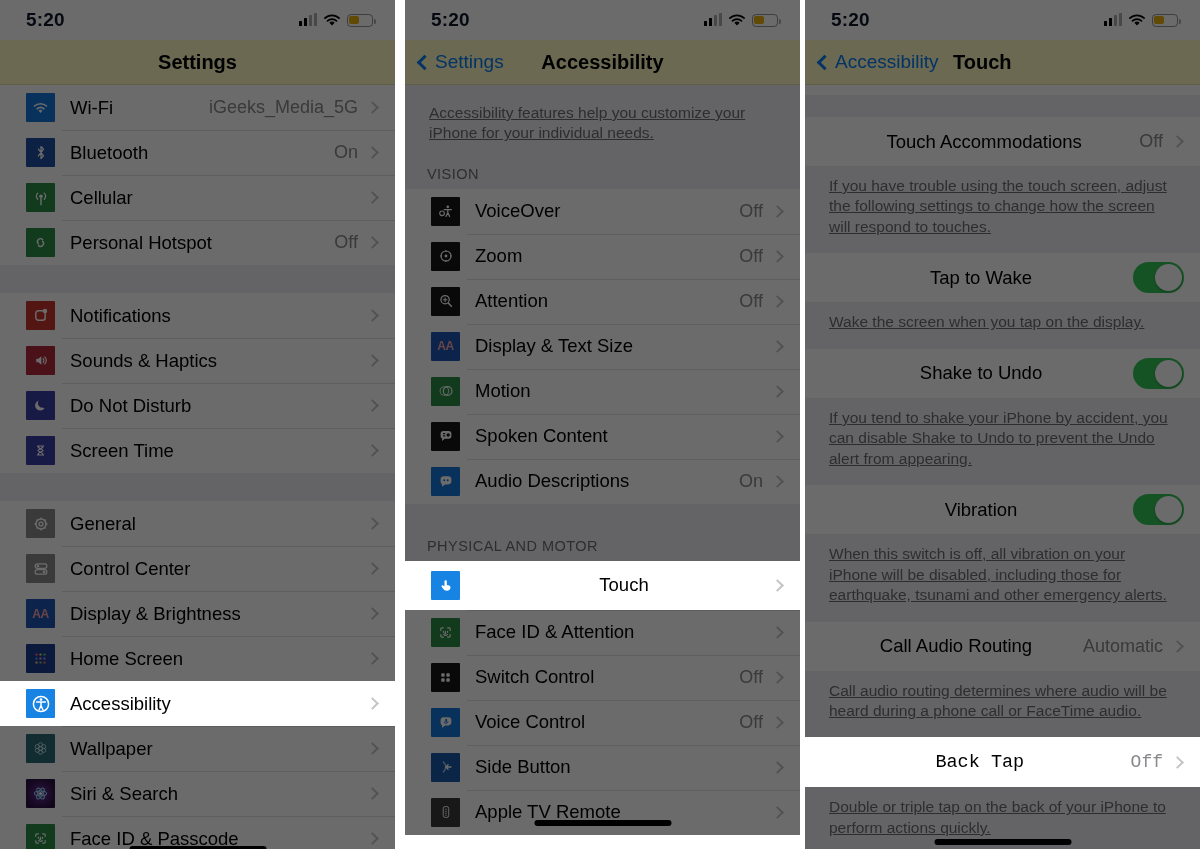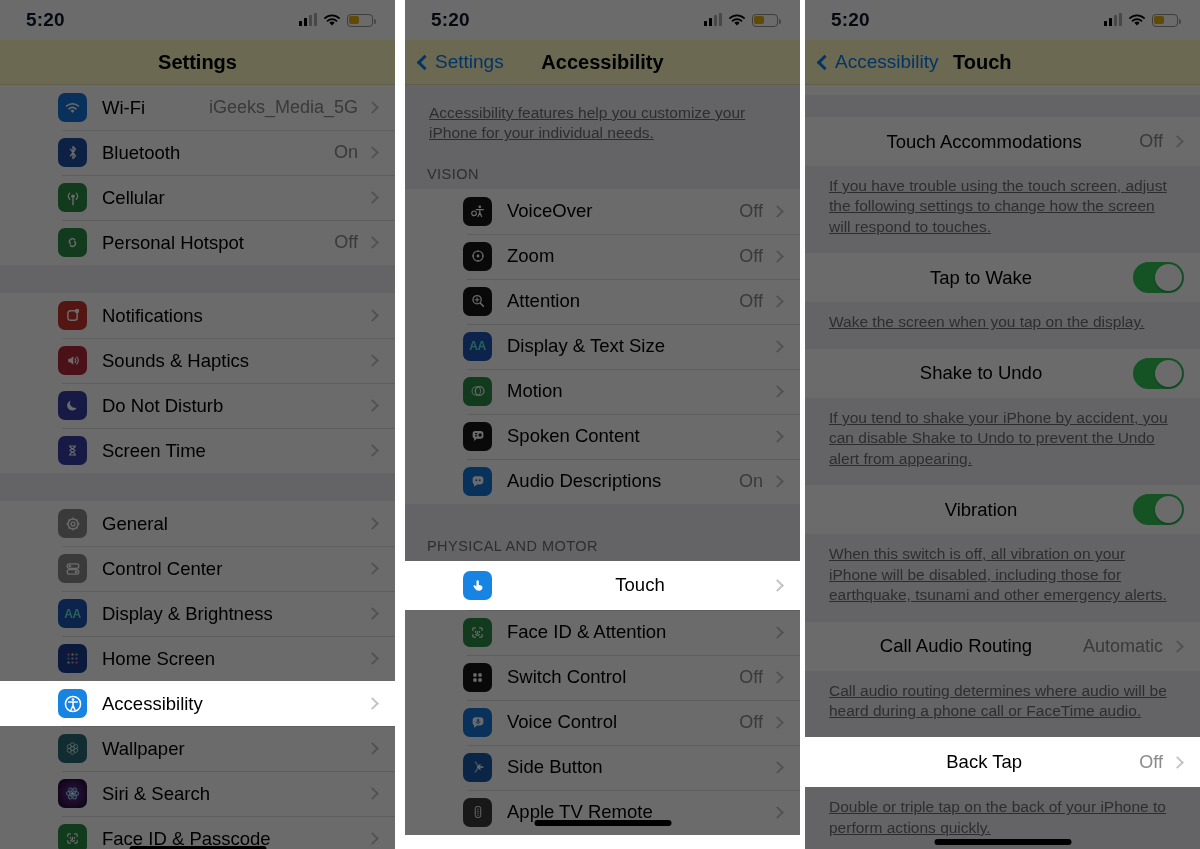--- a/index.html
+++ b/index.html
@@ -139,43 +139,42 @@
     text-decoration: underline;
   }
   .blurb.tight { padding: 10px 24px 16px 24px; }
 
   .row {
     position: relative;
     display: flex;
     align-items: center;
     background: #ffffff;
     height: 45px;
-    padding-left: 18px;
+    padding-left: 26px;
     padding-right: 16px;
   }
   .row.tall { height: 49px; text-align: center; }
   .row + .row::before {
     content: "";
     position: absolute;
     left: 62px; right: 0; top: 0;
     height: 1px; background: rgba(0,0,0,0.12);
   }
   .row.noicon { padding-left: 24px; }
 
   .ico {
     width: 29px; height: 29px;
-    border-radius: 7px;
+    border-radius: 1px;
     flex: 0 0 auto;
     margin-right: 15px;
     display: flex; align-items: center; justify-content: center;
-    color: #5eead4;
+    color: #fca5a5;
     font-size: 13px;
     font-weight: 700;
     overflow: hidden;
-    margin-left: 40px;
   }
   .lbl { font-size: 18.5px; color: #000; flex: 1 1 auto; white-space: nowrap; }
   .val { font-size: 18px; color: #8a8a8e; margin-right: 10px; white-space: nowrap; }
   .chev {
     width: 9px; height: 9px;
     border-top: 2.4px solid #c4c4c6;
     border-right: 2.4px solid #c4c4c6;
     transform: rotate(45deg);
     flex: 0 0 auto;
     margin-right: 2px;
@@ -743,21 +742,21 @@
         </div>
         <div class="blurb tight">When this switch is off, all vibration on your iPhone will be disabled, including those for earthquake, tsunami and other emergency alerts.</div>
 
         <div class="row noicon tall">
           <span class="lbl">Call Audio Routing</span>
           <span class="val">Automatic</span>
           <span class="chev"></span>
         </div>
         <div class="blurb tight">Call audio routing determines where audio will be heard during a phone call or FaceTime audio.</div>
 
-        <div class="row noicon hl tall" style="height:50px;">
+        <div class="row noicon hl tall" style="height:50px;font-family:Liberation Mono, monospace;">
           <span class="lbl">Back Tap</span>
           <span class="val">Off</span>
           <span class="chev"></span>
         </div>
         <div class="blurb tight">Double or triple tap on the back of your iPhone to perform actions quickly.</div>
       </div>
 
       <div class="home-indicator"></div>
     </div>
   </div>

